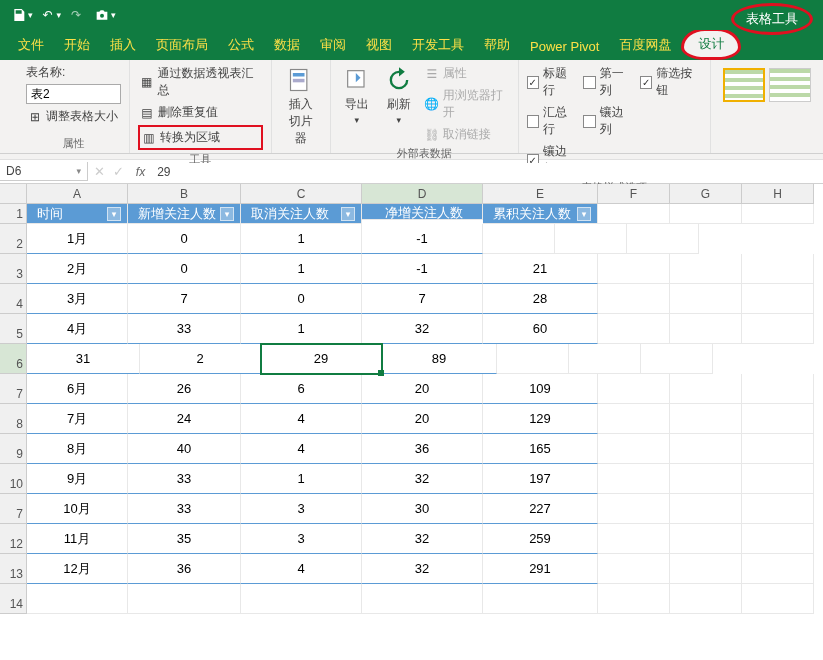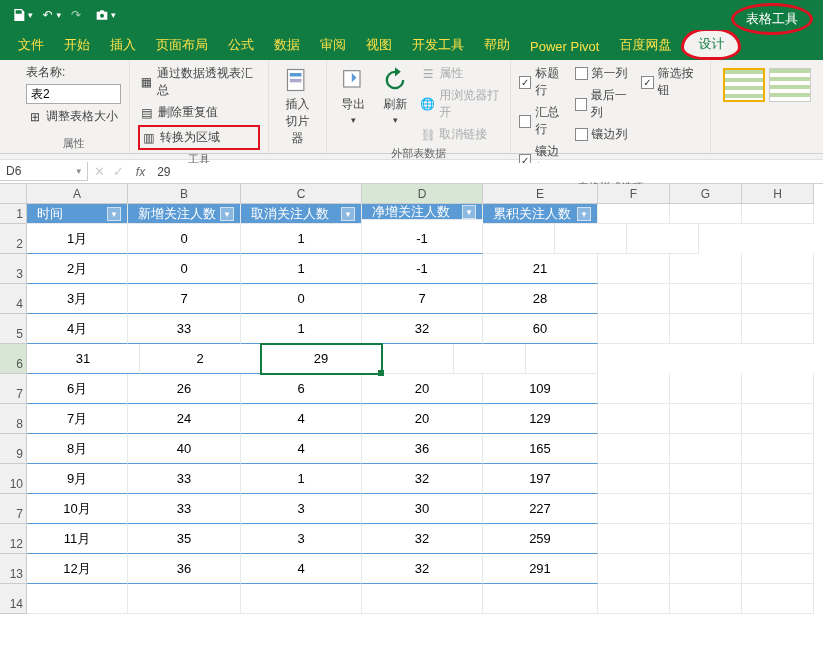--- a/index.html
+++ b/index.html
@@ -197,24 +197,20 @@
             <span>镶边行</span>
           </label>
       </div>
       <div class="stack">
         <label class="check-row">
             <span class="checkbox"></span>
             <span>第一列</span>
           </label>
         <label class="check-row">
             <span class="checkbox"></span>
-            <span>最后一列</span>
-          </label>
-        <label class="check-row">
-            <span class="checkbox"></span>
             <span>镶边列</span>
           </label>
       </div>
       <div class="stack">
         <label class="check-row">
             <span class="checkbox">✓</span>
             <span>筛选按钮</span>
           </label>
       </div>
     </div>
@@ -267,21 +263,21 @@
             <span class="dd">▾</span>
           </div>
           <div class="cell th" style="width: 113px; height: 20px;">
             <span>新增关注人数</span>
             <span class="dd">▾</span>
           </div>
           <div class="cell th" style="width: 121px; height: 20px;">
             <span>取消关注人数</span>
             <span class="dd">▾</span>
           </div>
-          <div class="cell th" style="width: 121px; height: 16px;">
+          <div class="cell th" style="width: 121px; height: 16px; flex-direction: column;">
             <span>净增关注人数</span>
             <span class="dd">▾</span>
           </div>
           <div class="cell th" style="width: 115px; height: 20px;">
             <span>累积关注人数</span>
             <span class="dd">▾</span>
           </div>
           <div class="cell" style="width: 72px; height: 20px;"></div>
           <div class="cell" style="width: 72px; height: 20px;"></div>
           <div class="cell" style="width: 72px; height: 20px;"></div>
@@ -337,20 +333,21 @@
           <div class="cell" style="width: 72px; height: 30px;"></div>
           <div class="cell" style="width: 72px; height: 30px;"></div>
         </div>
       </div>
       <div class="grid-wrap">
         <div class="row-header active" style="height: 30px;">6</div>
         <div class="row">
           <div class="cell td" style="width: 113px; height: 30px;">31</div>
           <div class="cell td" style="width: 121px; height: 30px;">2</div>
           <div class="cell td selected" style="width: 121px; height: 30px;">29</div>
+          <div class="cell td" style="width: 115px; height: 30px;">89</div>
           <div class="cell" style="width: 72px; height: 30px;"></div>
           <div class="cell" style="width: 72px; height: 30px;"></div>
           <div class="cell" style="width: 72px; height: 30px;"></div>
         </div>
       </div>
       <div class="grid-wrap">
         <div class="row-header" style="height: 30px;">7</div>
         <div class="row">
           <div class="cell td" style="width: 101px; height: 30px;">6月</div>
           <div class="cell td" style="width: 113px; height: 30px;">26</div>

